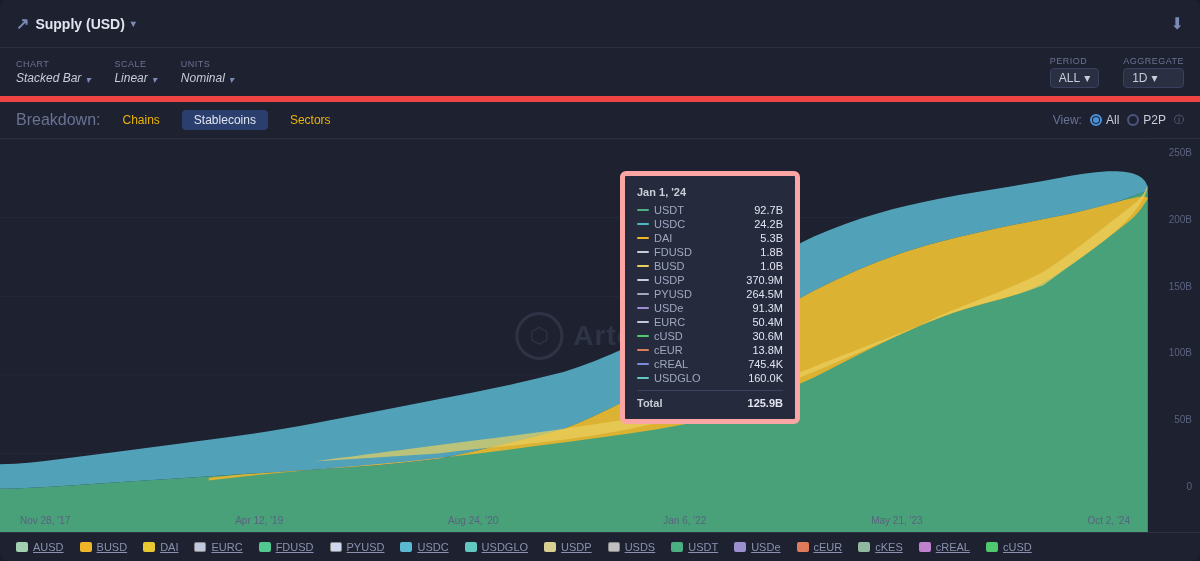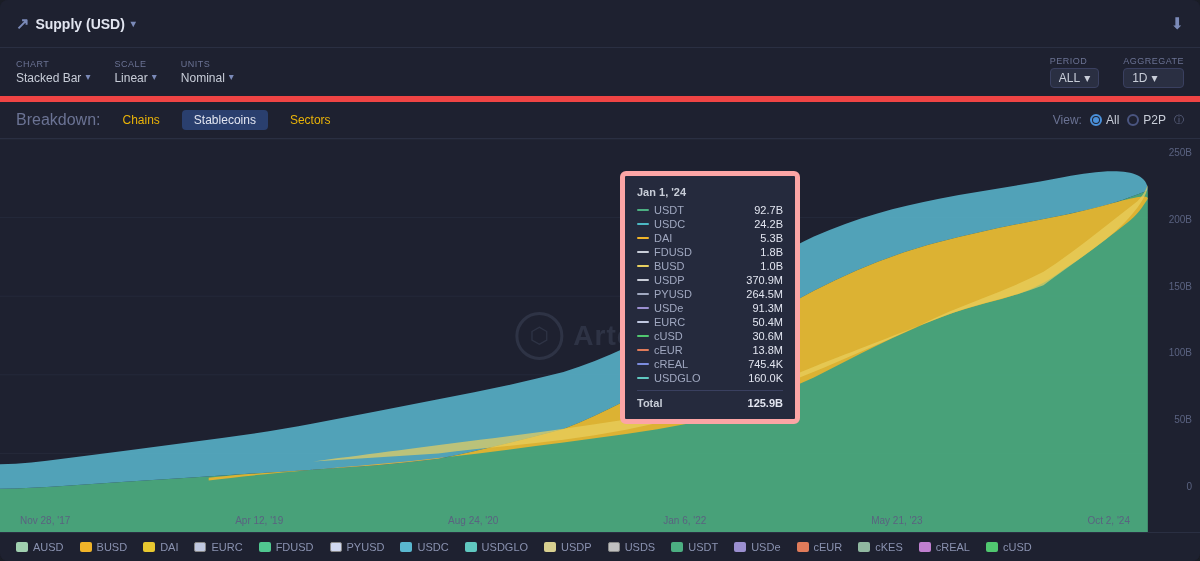--- a/index.html
+++ b/index.html
@@ -59,28 +59,29 @@
       gap: 2px;
     }
     .toolbar-label {
       font-size: 9px;
       color: #6b7394;
       text-transform: uppercase;
       letter-spacing: 0.5px;
     }
     .toolbar-select {
       display: flex;
-      align-items: flex-start;
+      align-items: flex-end;
       gap: 4px;
       color: #c8cdd8;
       font-size: 12px;
       cursor: pointer;
       background: none;
       border: none;
       padding: 0;
+      font-style: italic;
     }
     .toolbar-select .chevron { color: #7b8ab8; font-size: 10px; }
     .toolbar-spacer { flex: 1; }
     .period-group {
       display: flex;
       flex-direction: column;
       gap: 2px;
       margin-left: auto;
     }
     .period-select {
@@ -290,20 +291,21 @@
       padding: 8px 16px;
       background: #1e2130;
       border-top: 1px solid #2a2f42;
     }
     .legend-item {
       display: flex;
       align-items: center;
       gap: 5px;
       font-size: 11px;
       color: #8a92b0;
+      text-decoration: underline;
     }
     .legend-swatch {
       width: 12px;
       height: 10px;
       border-radius: 2px;
       flex-shrink: 0;
     }
   </style>
 </head>
 <body>

